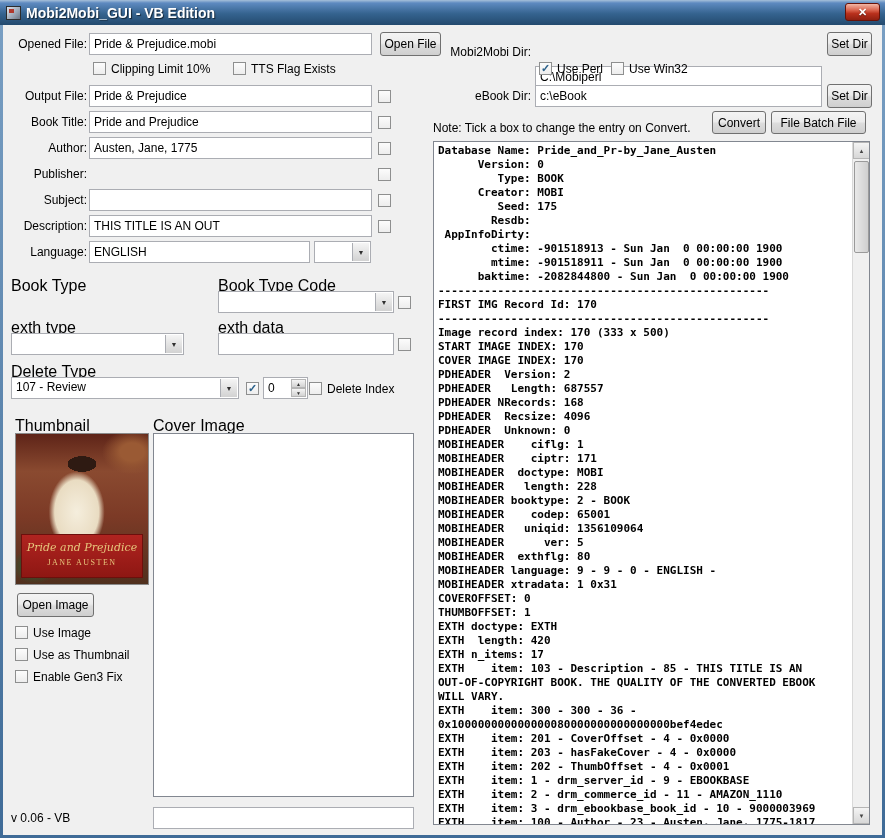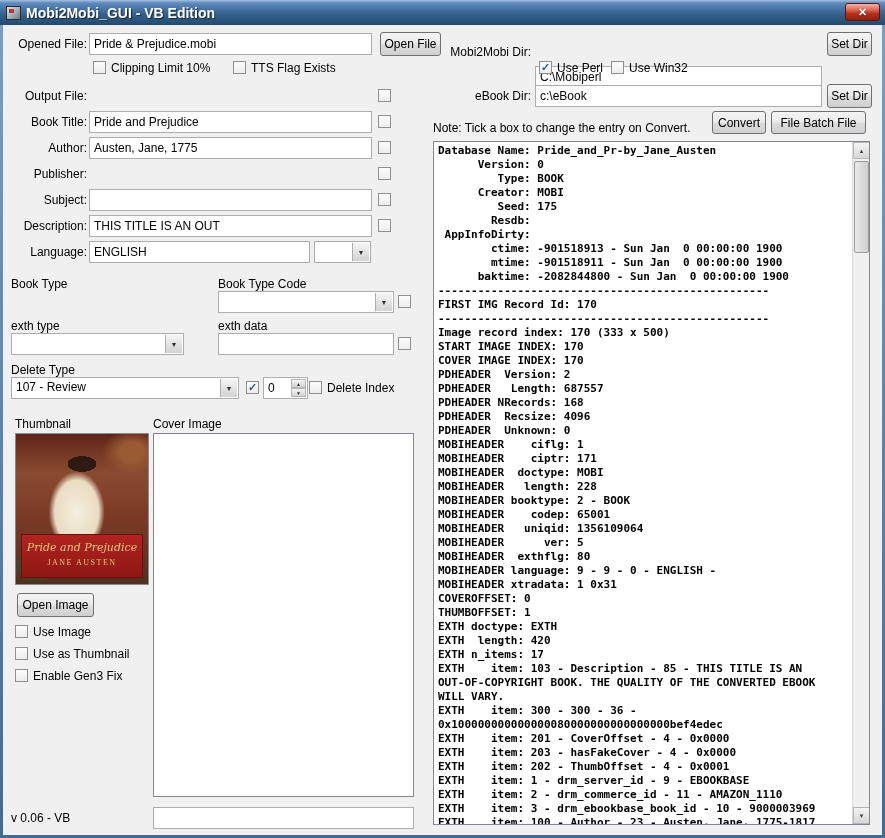--- a/index.html
+++ b/index.html
@@ -24,27 +24,27 @@
     background:linear-gradient(180deg,#f2b6a6 0%,#d8604a 40%,#b8301c 60%,#8f1f10 100%);
     border:1px solid #671208; border-radius:3px; color:#fff; font-size:11px; font-weight:bold;
     display:flex; align-items:center; justify-content:center; cursor:default;
     text-shadow:0 1px 1px rgba(0,0,0,.5); }
 
   .client { position:absolute; top:25px; left:3px; right:3px; bottom:3px; background:#f0f0f0; }
 
   
   .lbl { position:absolute; height:22px; line-height:22px; font-size:12px; white-space:nowrap; }
   .r { text-align:right; }
-  .slbl { position:absolute; font-size:12px; white-space:nowrap; }
+  .slbl { position:absolute; font-size:16px; white-space:nowrap; }
   .textbox { position:absolute; height:22px; background:#fff; border:1px solid #abadb3;
     font-family:"Liberation Sans", sans-serif; font-size:12px; padding:2px 4px; color:#000; }
   .btn { position:absolute; background:linear-gradient(180deg,#f4f4f4 0%,#ececec 45%,#dcdcdc 55%,#cfcfcf 100%);
     border:1px solid #707070; border-radius:3px; font-size:12px; color:#000;
     display:flex; align-items:center; justify-content:center; cursor:default; white-space:nowrap; }
-  .cb { position:absolute; display:flex; align-items:flex-start; height:15px; gap:5px; }
+  .cb { position:absolute; display:flex; align-items:center; height:15px; gap:5px; }
   .box { width:13px; height:13px; background:linear-gradient(180deg,#fcfcfc,#ededed);
     border:1px solid #8e8f8f; display:inline-flex; align-items:center; justify-content:center;
     flex:0 0 13px; }
   .tick { font-size:11px; font-weight:bold; color:#2c628b; line-height:11px; }
   .cb-label { font-size:12px; white-space:nowrap; }
   .combo { position:absolute; height:22px; background:#fff; border:1px solid #abadb3; }
   .combo-text { position:absolute; left:4px; top:2px; right:20px; font-size:12px;
     white-space:nowrap; overflow:hidden; }
   .combo-btn { position:absolute; top:1px; right:1px; bottom:1px; width:17px;
     background:linear-gradient(180deg,#f5f5f5,#d2d2d2); border-left:1px solid #abadb3;
@@ -127,20 +127,21 @@
           <span class="tick">✓</span>
         </span>
       <span class="cb-label">Use Perl</span>
     </div>
     <div class="cb" style="left:608px;top:36px">
       <span class="box"></span>
       <span class="cb-label">Use Win32</span>
     </div>
 
     <div class="lbl r" style="left:4px;top:60px;width:80px">Output File:</div>
+    <input class="textbox" style="left: 86px; top: 60px; width: 283px;" value="Pride &amp; Prejudice">
     <div class="cb" style="left:375px;top:64px">
         <span class="box"></span>
       </div>
 
     <div class="lbl r" style="left:428px;top:60px;width:100px">eBook Dir:</div>
     <input class="textbox" style="left: 532px; top: 60px; width: 287px;" value="c:\eBook">
     <div class="btn" style="left:824px;top:59px;width:45px;height:24px">Set Dir</div>
 
     <div class="lbl r" style="left:4px;top:86px;width:80px">Book Title:</div>
     <input class="textbox" style="left: 86px; top: 86px; width: 283px;" value="Pride and Prejudice">

